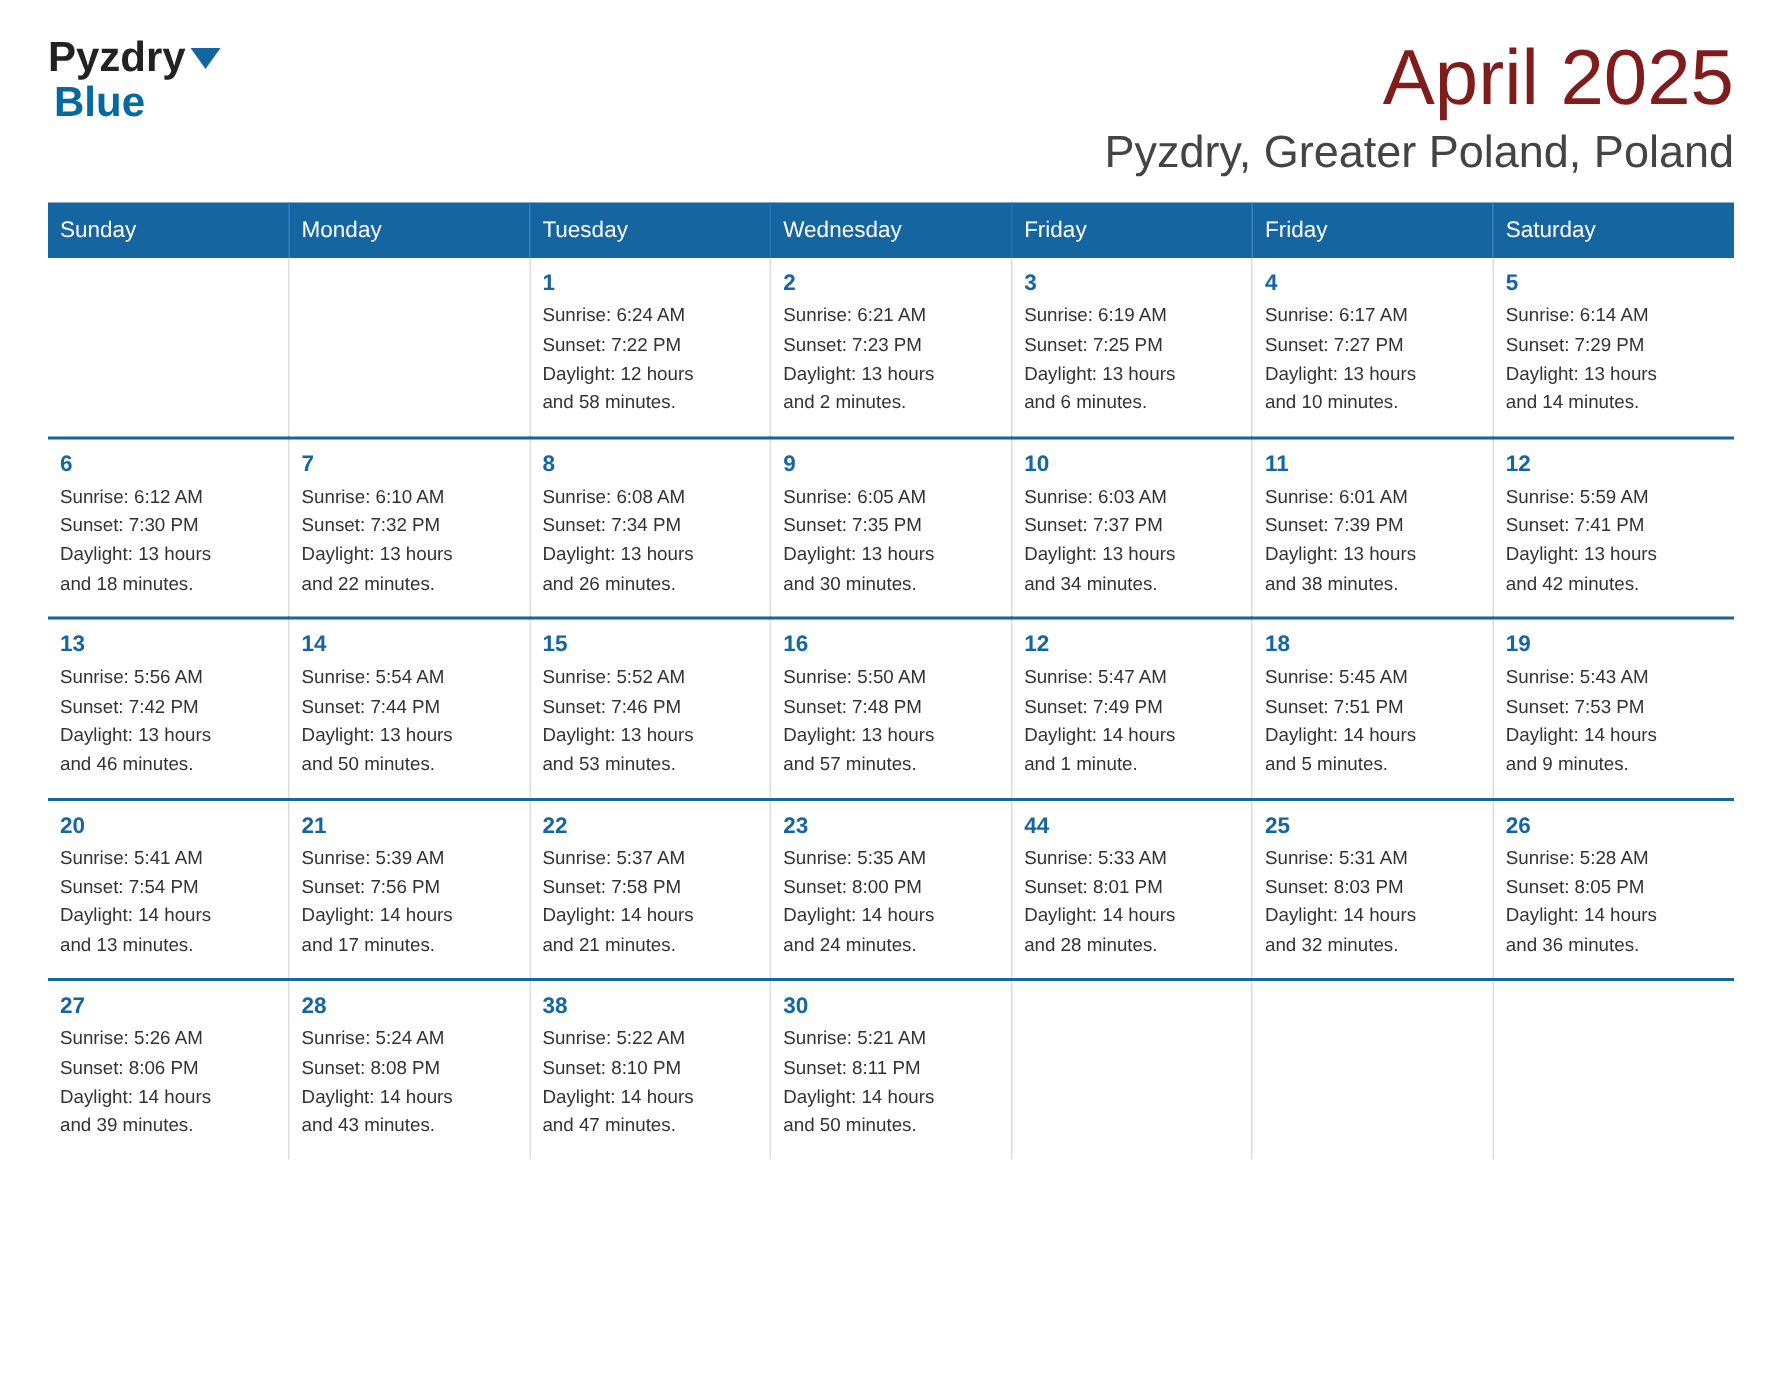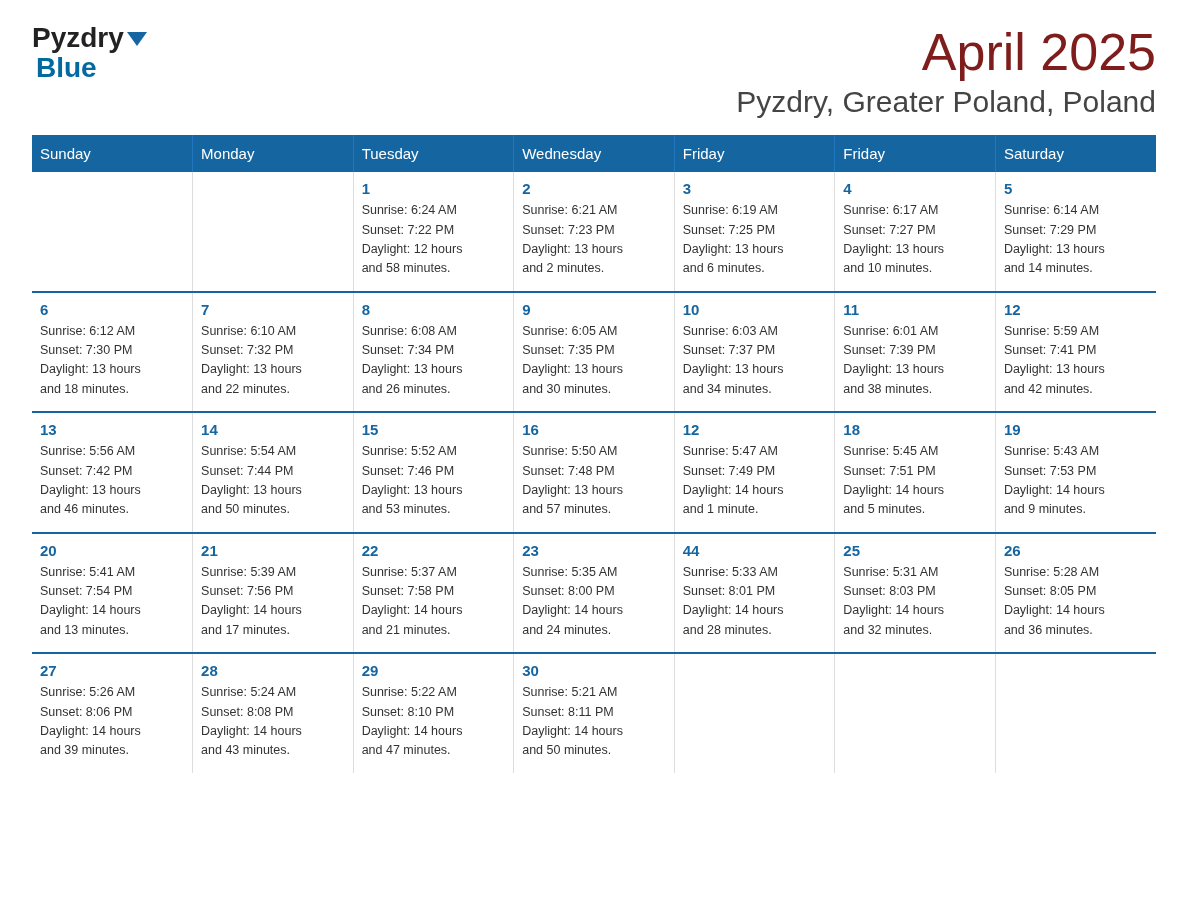--- a/index.html
+++ b/index.html
@@ -252,21 +252,21 @@
       <tr>
         <td>
           <span class="day-num">27</span>
           <div class="day-info">Sunrise: 5:26 AM<br>Sunset: 8:06 PM<br>Daylight: 14 hours<br>and 39 minutes.</div>
         </td>
         <td>
           <span class="day-num">28</span>
           <div class="day-info">Sunrise: 5:24 AM<br>Sunset: 8:08 PM<br>Daylight: 14 hours<br>and 43 minutes.</div>
         </td>
         <td>
-          <span class="day-num">29</span>
+          <span class="day-num">38</span>
           <div class="day-info">Sunrise: 5:22 AM<br>Sunset: 8:10 PM<br>Daylight: 14 hours<br>and 47 minutes.</div>
         </td>
         <td>
           <span class="day-num">30</span>
           <div class="day-info">Sunrise: 5:21 AM<br>Sunset: 8:11 PM<br>Daylight: 14 hours<br>and 50 minutes.</div>
         </td>
         <td class="empty-cell"></td>
         <td class="empty-cell"></td>
         <td class="empty-cell"></td>
       </tr>

